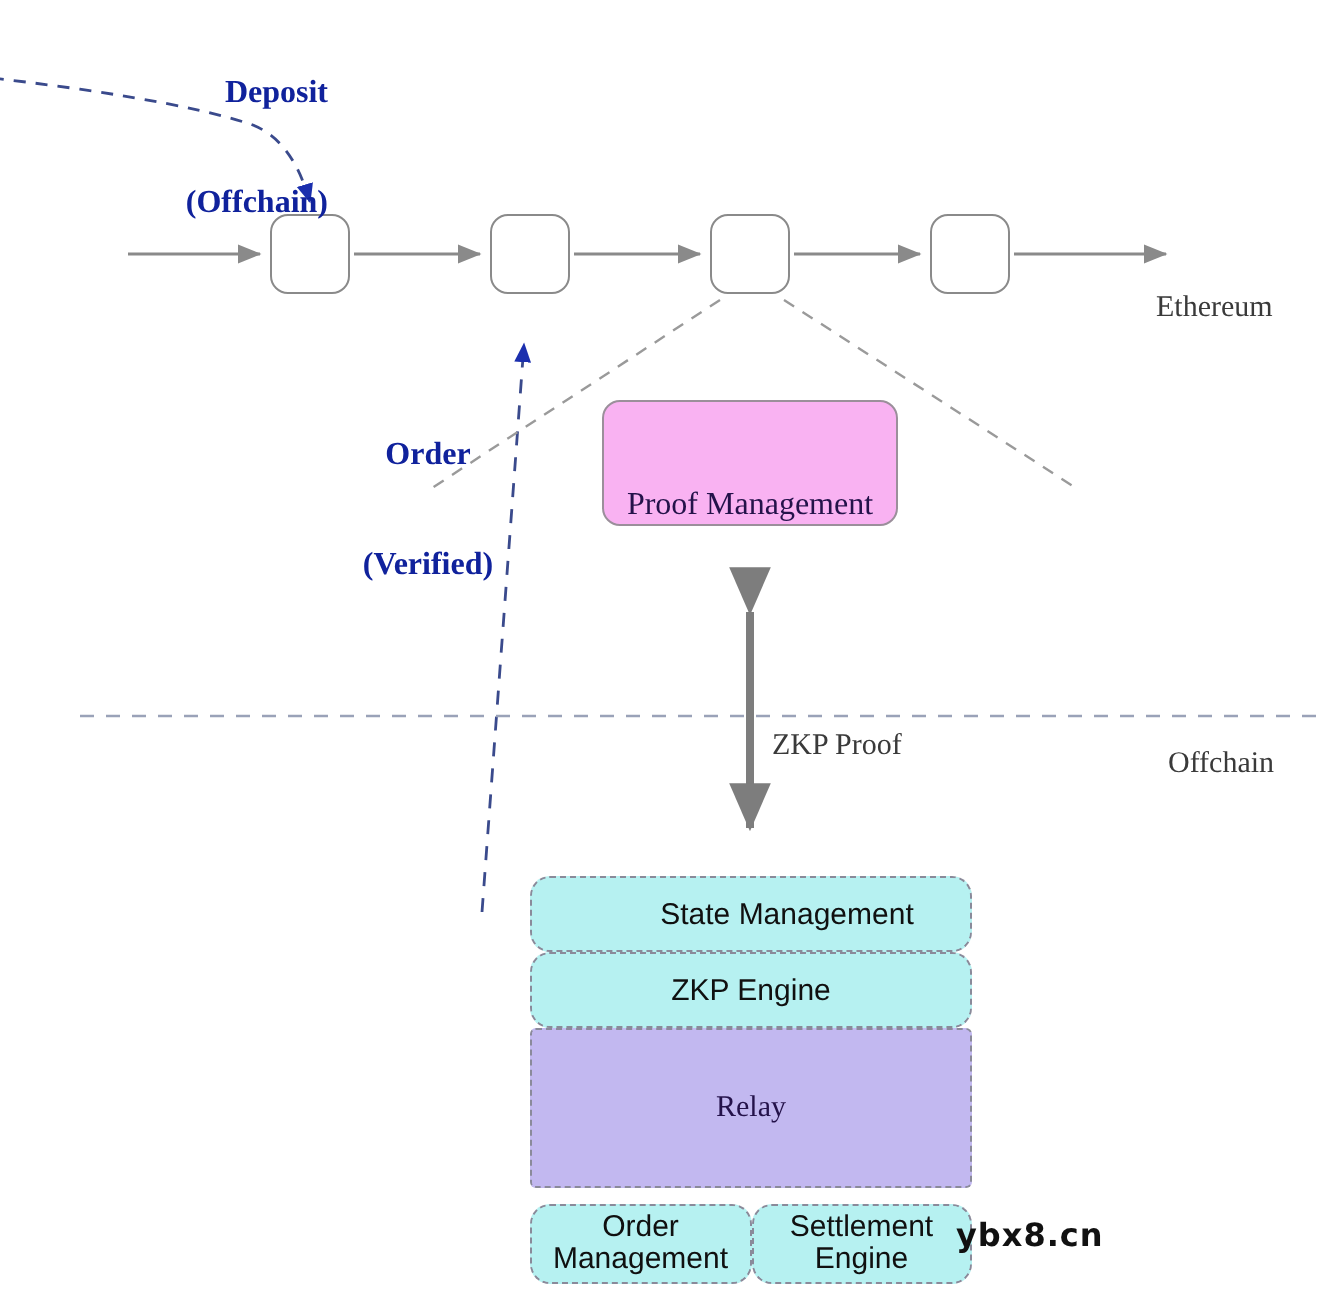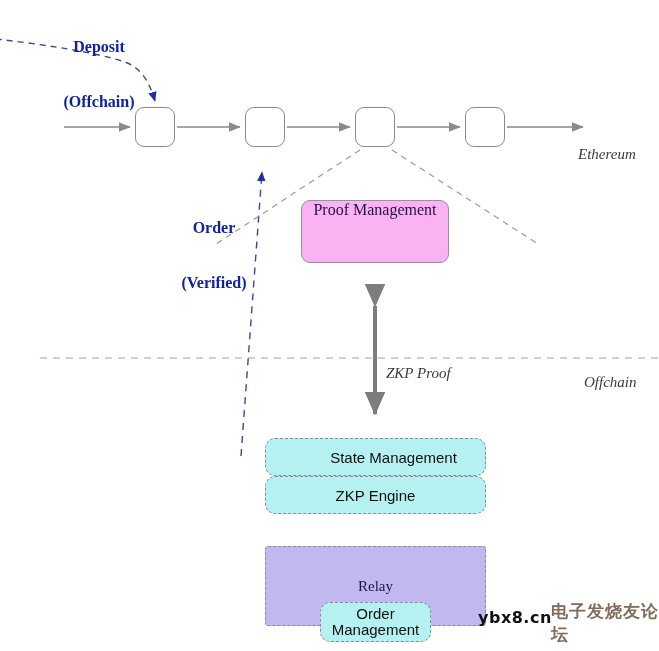--- a/index.html
+++ b/index.html
@@ -36,24 +36,23 @@
     color: #10229c;
     font-family: "Liberation Serif", "DejaVu Serif", serif;
     font-weight: bold;
     font-size: 16px;
     text-align: center;
   }
   .lbl-plain {
     color: #3a3a3a;
     font-family: "Liberation Serif", "DejaVu Serif", serif;
     font-size: 15px;
-    font-style: italic;
-  }
-
-  #deposit-label { left: 34px; top: 1px; width: 130px; }
+  }
+
+  #deposit-label { left: 34px; top: 1px; width: 130px; text-align: right; }
   #proof-label   { left: 168px; top: 182px; width: 92px; }
   #ethereum-label{ left: 578px; top: 146px; }
   #zkp-proof-label { left: 386px; top: 365px; }
   #offchain-label  { left: 584px; top: 374px; }
 
   
   .chain-block {
     position: absolute;
     width: 40px;
     height: 40px;
@@ -68,21 +67,21 @@
     position: absolute;
     left: 301px;
     top: 200px;
     width: 148px;
     height: 63px;
     background: #f9b2f2;
     border: 1.4px solid #9b8f9b;
     border-radius: 9px;
     box-sizing: border-box;
     display: flex;
-    align-items: flex-start;
+    align-items: flex-end;
     justify-content: center;
     color: #24124a;
     font-family: "Liberation Serif", "DejaVu Serif", serif;
     font-size: 16px;
   }
 
   
   #stack {
     position: absolute;
     left: 265px;
@@ -111,21 +110,21 @@
   .lavender {
     background: #c2b8f0;
     border: 1.6px dashed #8a8a9a;
     border-radius: 3px;
     color: #24124a;
     font-family: "Liberation Serif", "DejaVu Serif", serif;
     font-size: 15px;
   }
   #row-state    { top: 0px;   height: 38px; padding-left: 36px; }
   #row-zkp      { top: 38px;  height: 38px; }
-  #row-relay    { top: 76px;  height: 80px; margin-top: 32px; }
+  #row-relay    { top: 76px;  height: 80px; }
   #row-bottom   { top: 158px; height: 52px; display: flex; gap: 0; }
   .half {
     width: 110.5px;
     height: 40px;
     box-sizing: border-box;
     display: flex;
     align-items: center;
     justify-content: center;
     text-align: center;
     line-height: 1.1;
@@ -244,20 +243,23 @@
       <span>ZKP Engine</span>
     </div>
     <div class="stack-row lavender" id="row-relay">
       <span>Relay</span>
     </div>
     <div class="stack-row" id="row-bottom">
       <div class="half">
         <span>Order
 Management</span>
       </div>
+      <div class="half">
+        <span>Settlement
+Engine</span>
+      </div>
     </div>
   </div>
 
   <div id="wm-ybx8">ybx8.cn</div>
-  <div id="wm-cn">电子发烧友论坛</div>
   <div id="wm-url">www.elecfans.com</div>
 
 </div>
 
 </body></html>

